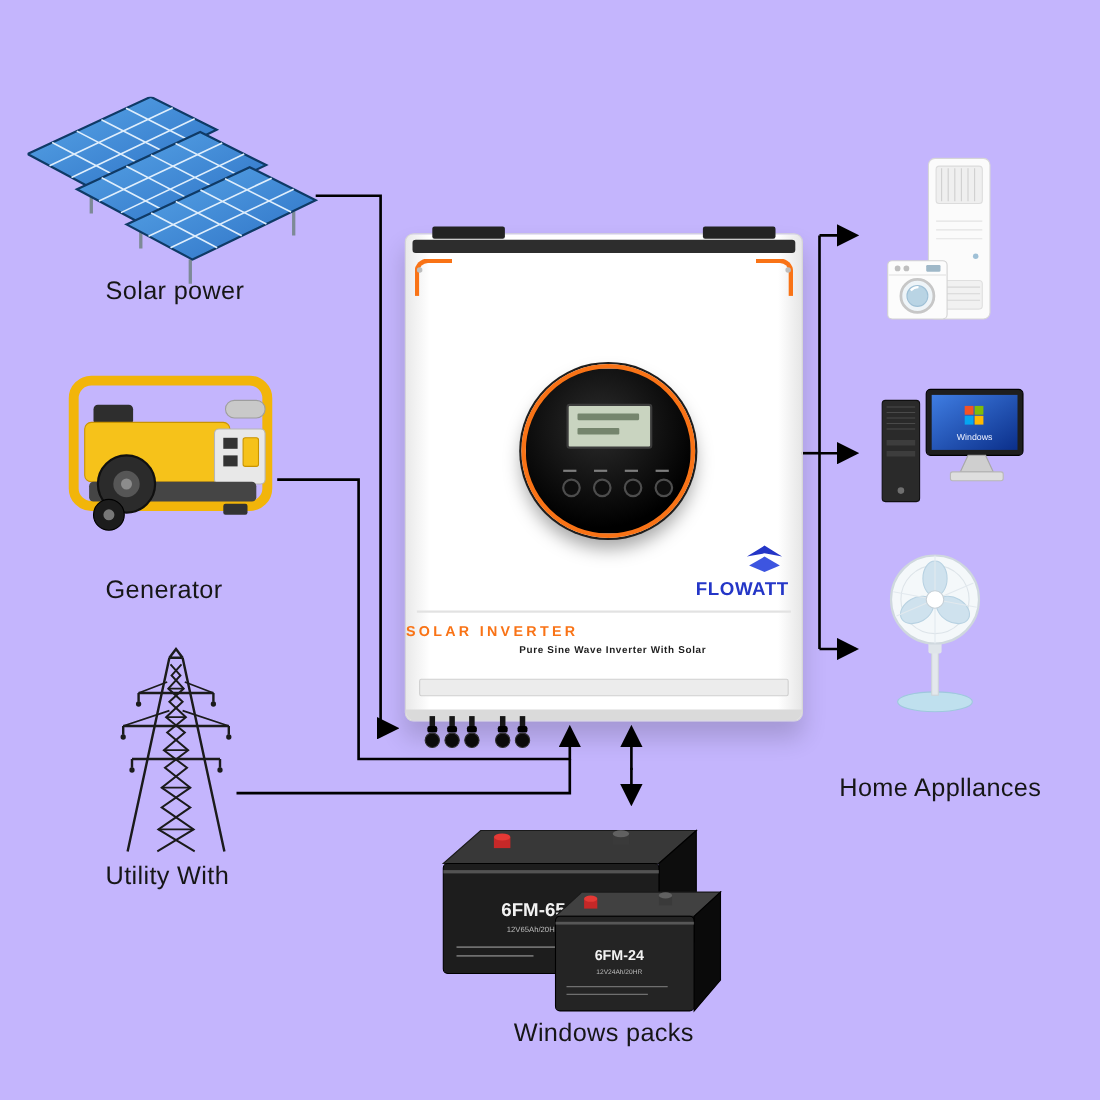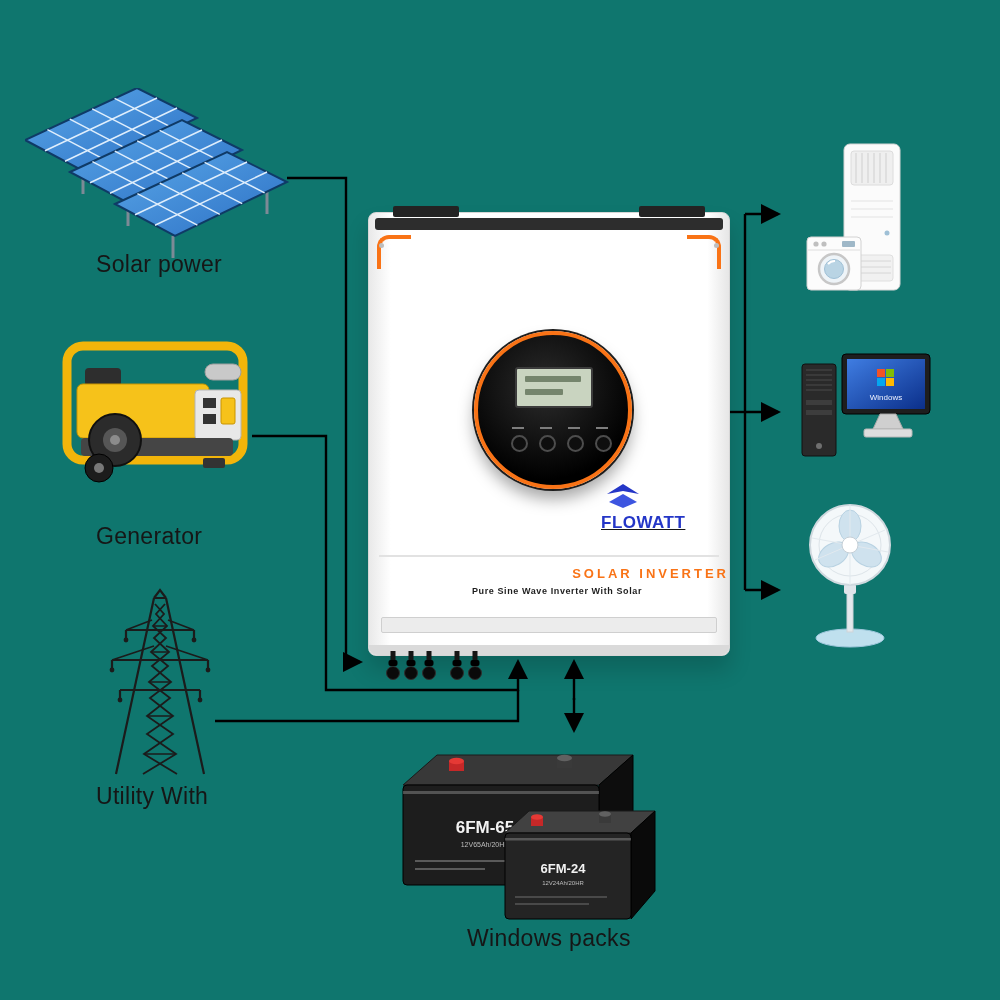--- a/index.html
+++ b/index.html
@@ -1,16 +1,16 @@
 <!DOCTYPE html>
 <html><head>
 <meta charset="utf-8">
 <style>
   html,body{margin:0;padding:0;background:#fff;}
-  .canvas{position:relative;width:1000px;height:1000px;background:#0f766e;overflow:hidden;
+  .canvas{position:relative;width:1000px;height:1000px;background:#c4b5fd;overflow:hidden;
           font-family:"Liberation Sans",sans-serif;color:#161616;}
   .abs{position:absolute;}
   .label{position:absolute;font-size:23px;color:#161616;letter-spacing:.3px;white-space:nowrap;}
 
   
   .wires{position:absolute;left:0;top:0;width:1000px;height:1000px;pointer-events:none;}
 
   
   .inverter{position:absolute;left:368px;top:212px;width:360px;height:442px;
             background:linear-gradient(90deg,#e9e9e9 0%,#ffffff 6%,#ffffff 94%,#e6e6e6 100%);
@@ -25,24 +25,24 @@
   .inv-display{position:absolute;left:105px;top:118px;width:150px;height:150px;border-radius:50%;
                background:radial-gradient(circle at 45% 35%, #2c2c2c, #000 72%);
                border:4px solid #f97316;
                box-shadow:0 0 0 2px #1d1d1d,0 10px 16px rgba(0,0,0,.35);}
   .lcd{position:absolute;left:37px;top:32px;width:74px;height:37px;background:#c9d4c0;
        border:2px solid #3c3c3c;border-radius:3px;}
   .lcd-row{position:absolute;left:8px;height:6px;background:#75856d;border-radius:1px;}
   .tick{position:absolute;top:92px;width:12px;height:2px;background:#7d7d7d;}
   .inv-btn{position:absolute;top:100px;width:13px;height:13px;border-radius:50%;
            background:#0e0e0e;border:2px solid #4d4d4d;}
-  .inv-brand{position:absolute;right:12px;top:270px;width:116px;text-align:left;text-decoration:underline;}
+  .inv-brand{position:absolute;right:12px;top:282px;width:116px;text-align:right;}
   .brand-text{color:#2436c7;font-weight:bold;font-size:17px;letter-spacing:.5px;}
   .inv-divider{position:absolute;left:10px;right:10px;top:342px;height:2px;background:#e2e2e2;}
-  .inv-title{position:absolute;left:0;right:0;top:353px;text-align:right;color:#f97316;
+  .inv-title{position:absolute;left:0;right:0;top:353px;text-align:left;color:#f97316;
              font-size:13px;font-weight:bold;letter-spacing:3px;}
   .inv-subtitle{position:absolute;left:16px;right:0;top:373px;text-align:center;color:#1d1d1d;
                 font-size:9px;font-weight:bold;letter-spacing:.6px;}
   .inv-strip{position:absolute;left:12px;right:12px;bottom:22px;height:14px;background:#ececec;
              border:1px solid #cfcfcf;border-radius:2px;}
   .inv-bottom{position:absolute;left:0;right:0;bottom:0;height:10px;background:#dadada;
               border-radius:0 0 8px 8px;}
   .screw{position:absolute;width:5px;height:5px;border-radius:50%;background:#bdbdbd;}
 </style>
 </head>
@@ -257,20 +257,21 @@
           <ellipse cx="50" cy="26" rx="11" ry="16"></ellipse>
         </g>
       <g transform="rotate(240 50 45)">
           <ellipse cx="50" cy="26" rx="11" ry="16"></ellipse>
         </g>
     </g>
     <path d="M50,5 V85 M12,38 L88,52 M15,60 L85,30" stroke="#e2e9ee" fill="none"></path>
     <circle cx="50" cy="45" r="8" fill="#ffffff" stroke="#c5cfd6"></circle>
   </svg>
 
+  <div class="label" style="left:763px;top:703px">Home Appllances</div>
 
   <svg class="abs" style="left:385px;top:733px" width="300" height="205" viewBox="0 0 300 205">
 
     <g>
       <polygon points="18,52 52,22 248,22 214,52" fill="#383838" stroke="#1a1a1a"></polygon>
       <polygon points="214,52 248,22 248,122 214,152" fill="#0d0d0d" stroke="#000"></polygon>
       <rect x="18" y="52" width="196" height="100" rx="4" fill="#1d1d1d" stroke="#000"></rect>
       <rect x="18" y="58" width="196" height="3" fill="#8a8a8a" opacity=".5"></rect>
       <rect x="64" y="28" width="15" height="10" fill="#c62828"></rect>
       <ellipse cx="71.5" cy="28" rx="7.5" ry="3.2" fill="#e53935"></ellipse>

